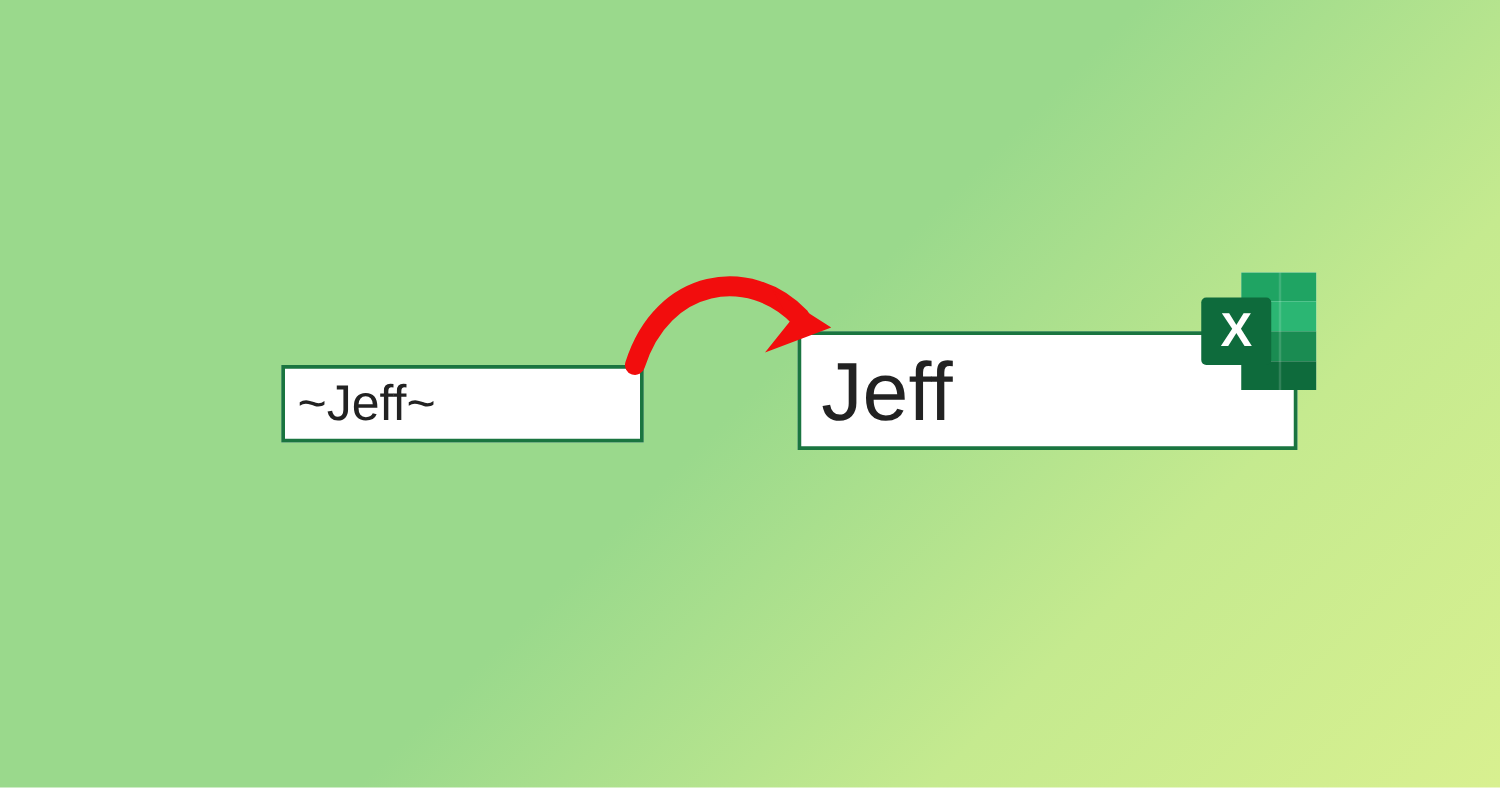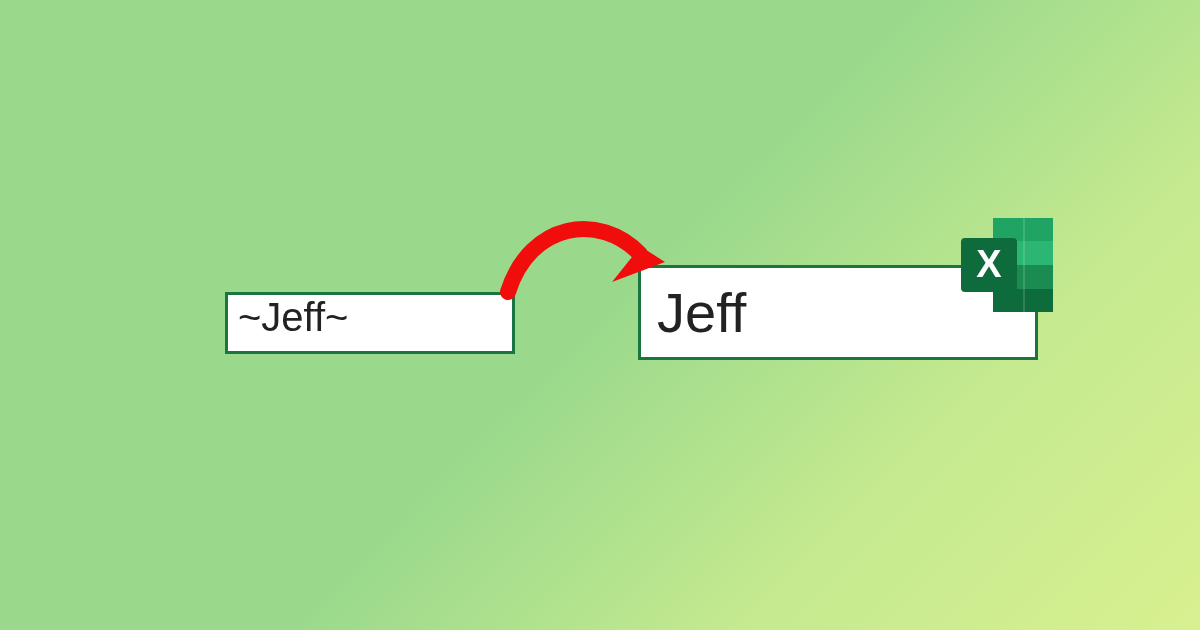--- a/index.html
+++ b/index.html
@@ -13,38 +13,38 @@
     }
     .cell-left {
       position: absolute;
       left: 225px;
       top: 292px;
       width: 290px;
       height: 62px;
       background: #ffffff;
       border: 3px solid #1a7540;
       display: flex;
-      align-items: flex-start;
+      align-items: center;
       padding-left: 10px;
       font-size: 40px;
       color: #222;
       font-weight: 400;
     }
     .cell-right {
       position: absolute;
       left: 638px;
       top: 265px;
       width: 400px;
       height: 95px;
       background: #ffffff;
       border: 3px solid #1a7540;
       display: flex;
       align-items: center;
       padding-left: 16px;
-      font-size: 56px;
+      font-size: 66px;
       color: #222;
       font-weight: 400;
     }
     .arrow {
       position: absolute;
       left: 490px;
       top: 192px;
       width: 200px;
       height: 110px;
       z-index: 5;

